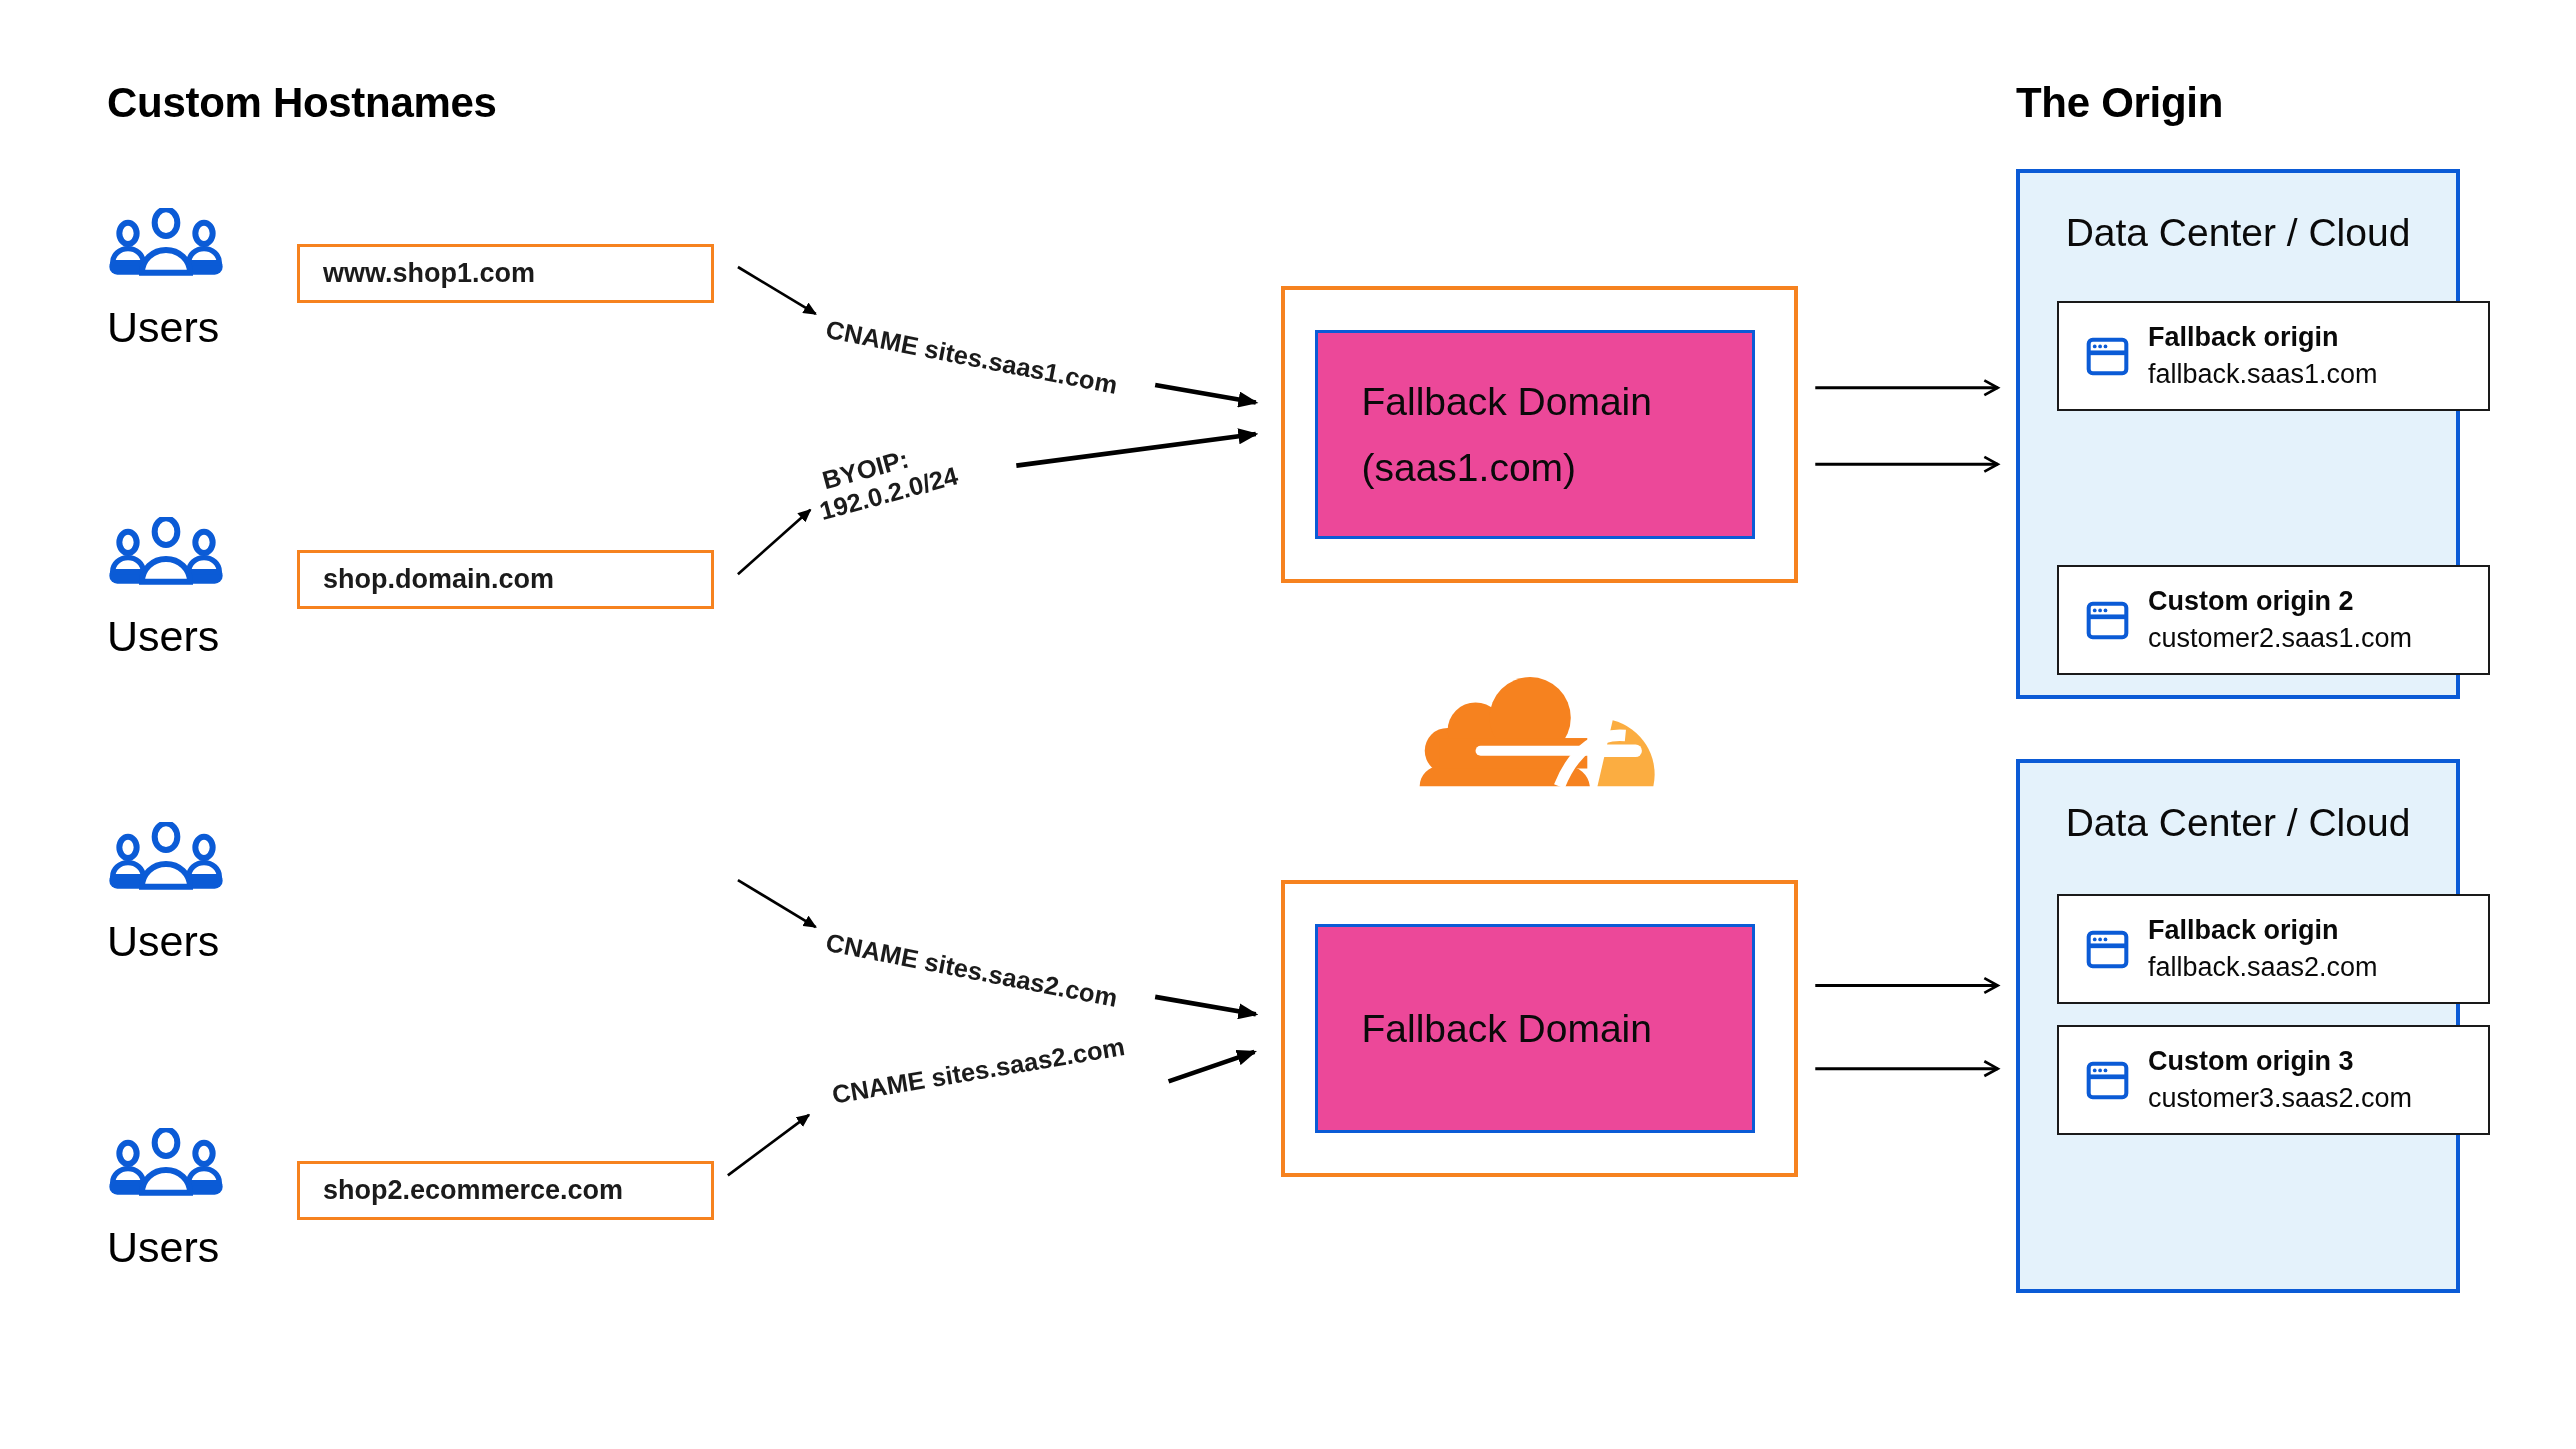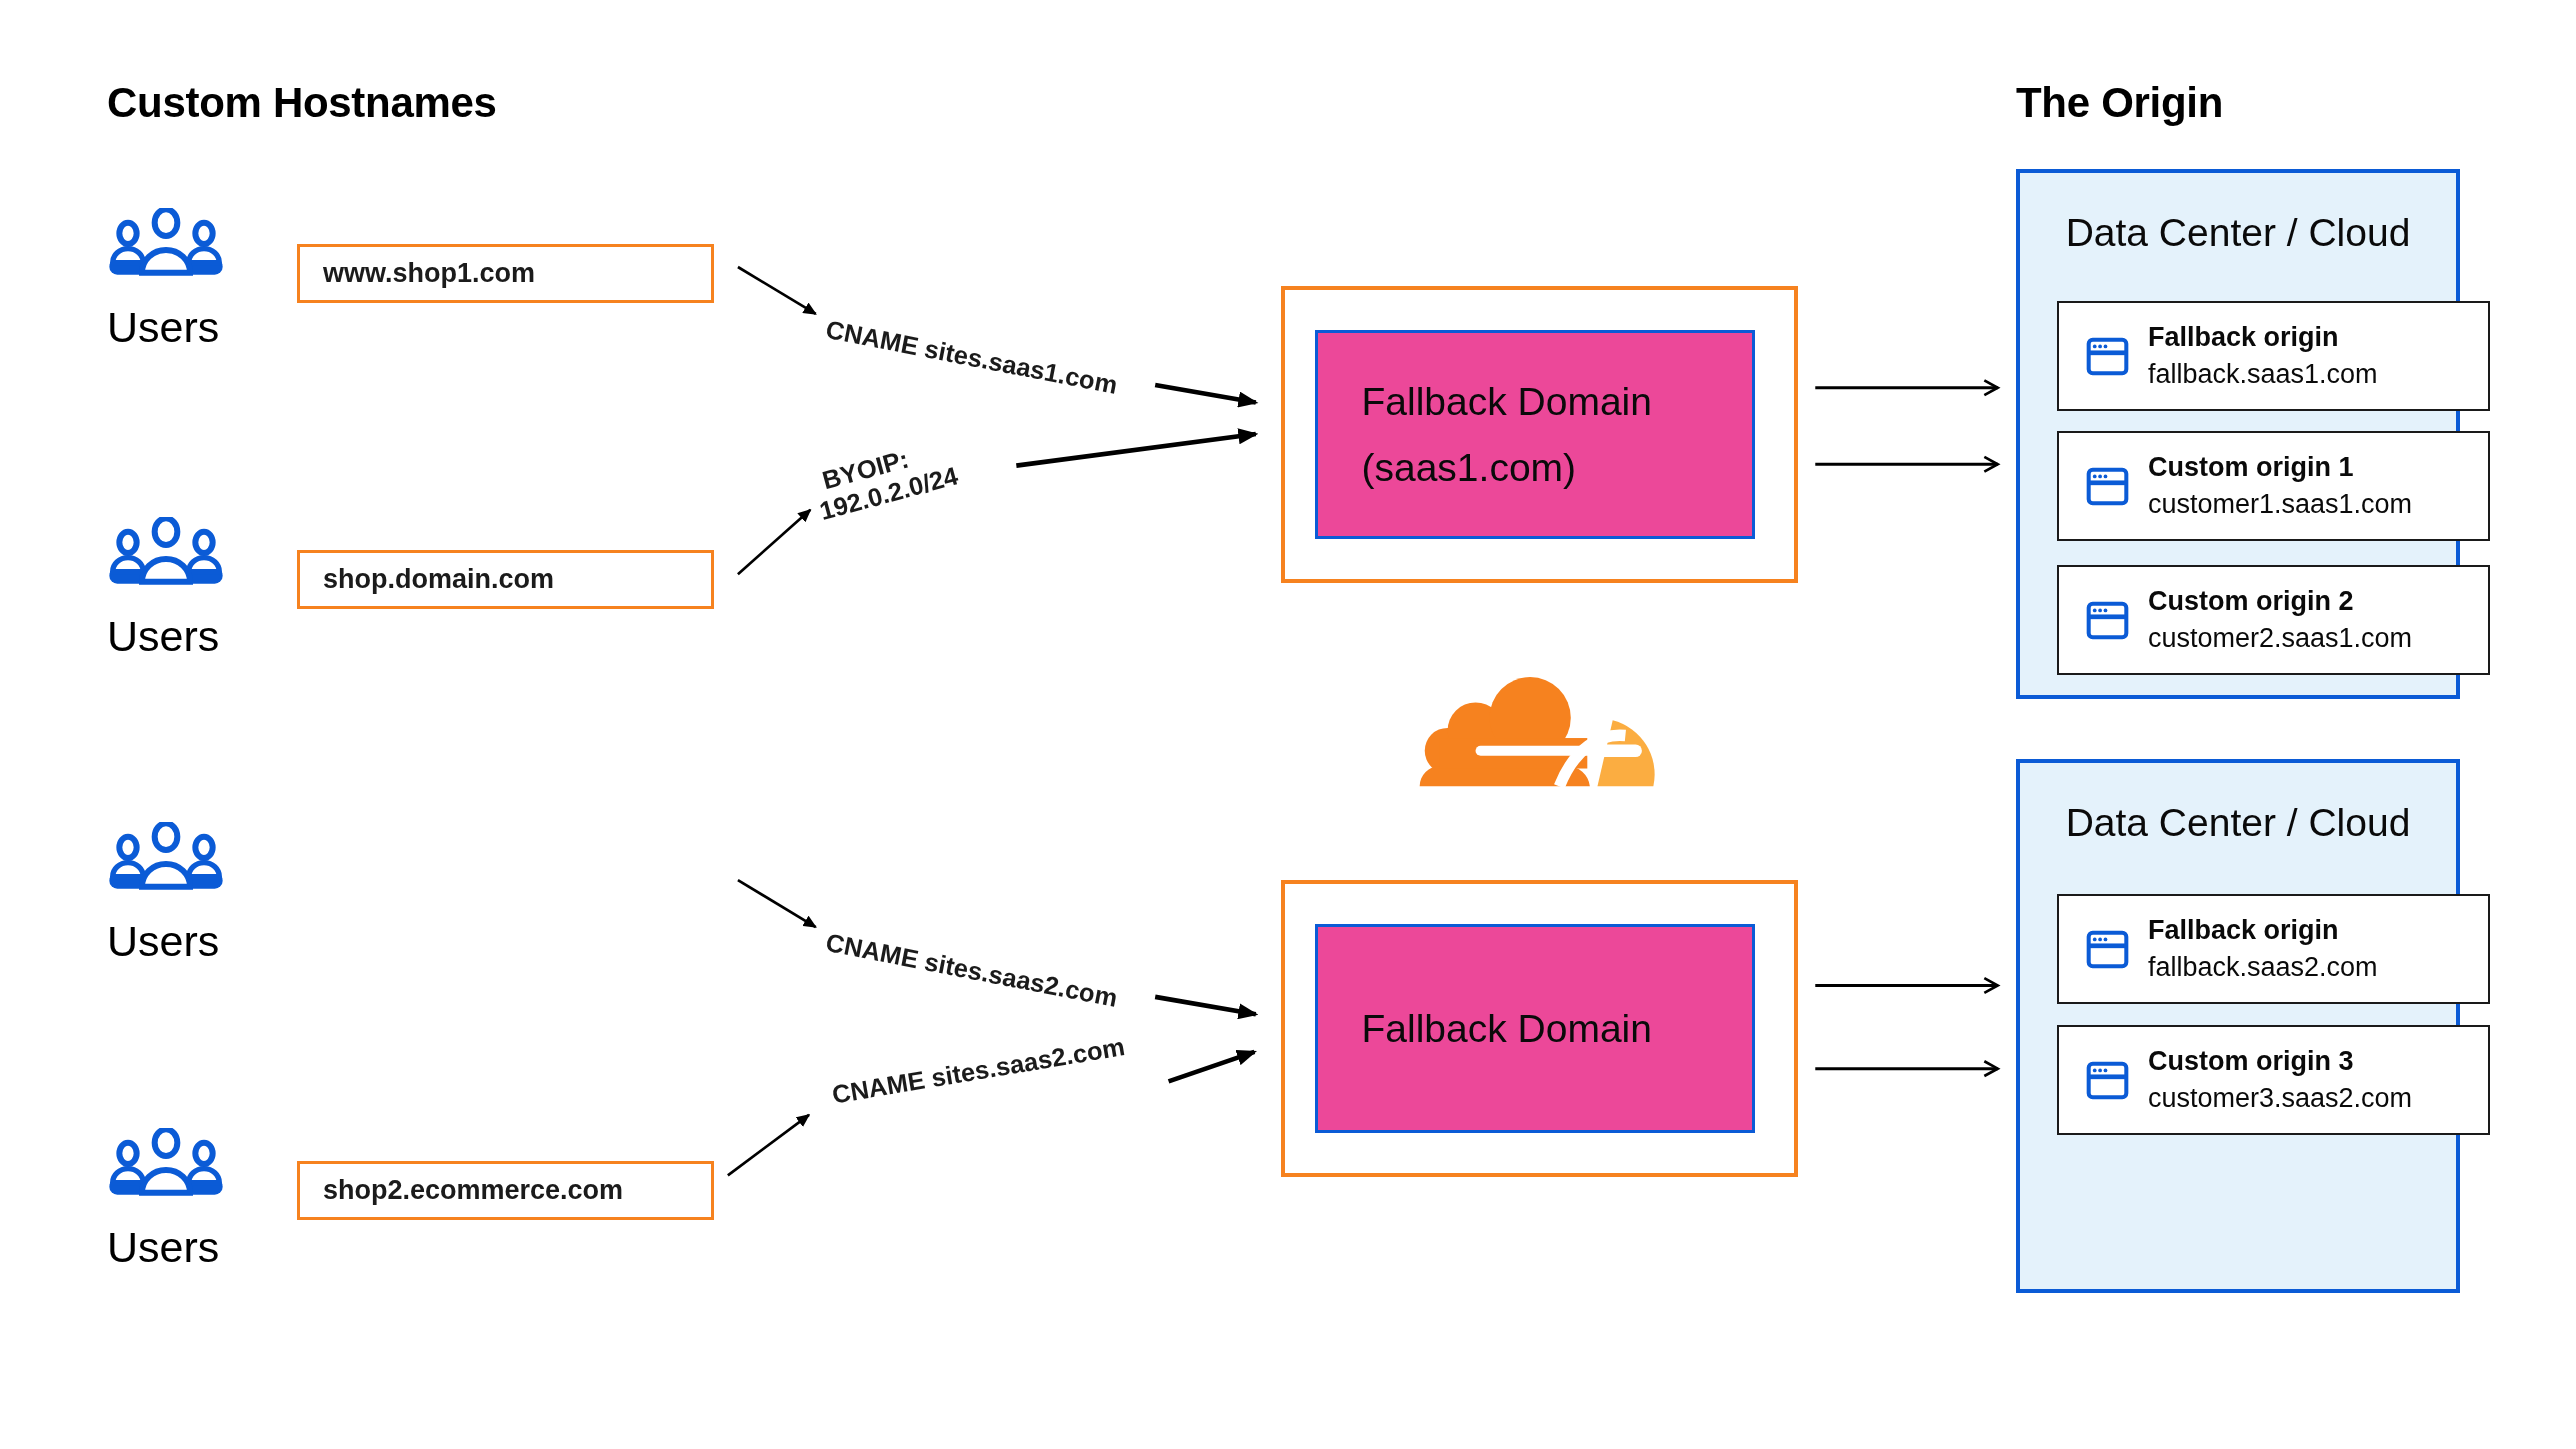--- a/index.html
+++ b/index.html
@@ -182,29 +182,20 @@
     <div class="dc-title">Data Center / Cloud</div>
     <div class="origin-card" style="top:128px">
       <svg class="browser-icon" viewBox="0 0 64 58">
           <use href="#browser-glyph"></use>
         </svg>
       <div class="card-text">
         <div class="card-title">Fallback origin</div>
         <div class="card-host">fallback.saas1.com</div>
       </div>
     </div>
-    <div class="origin-card" style="top:258px">
-      <svg class="browser-icon" viewBox="0 0 64 58">
-          <use href="#browser-glyph"></use>
-        </svg>
-      <div class="card-text">
-        <div class="card-title">Custom origin 1</div>
-        <div class="card-host">customer1.saas1.com</div>
-      </div>
-    </div>
     <div class="origin-card" style="top:392px">
       <svg class="browser-icon" viewBox="0 0 64 58">
           <use href="#browser-glyph"></use>
         </svg>
       <div class="card-text">
         <div class="card-title">Custom origin 2</div>
         <div class="card-host">customer2.saas1.com</div>
       </div>
     </div>
   </div>

